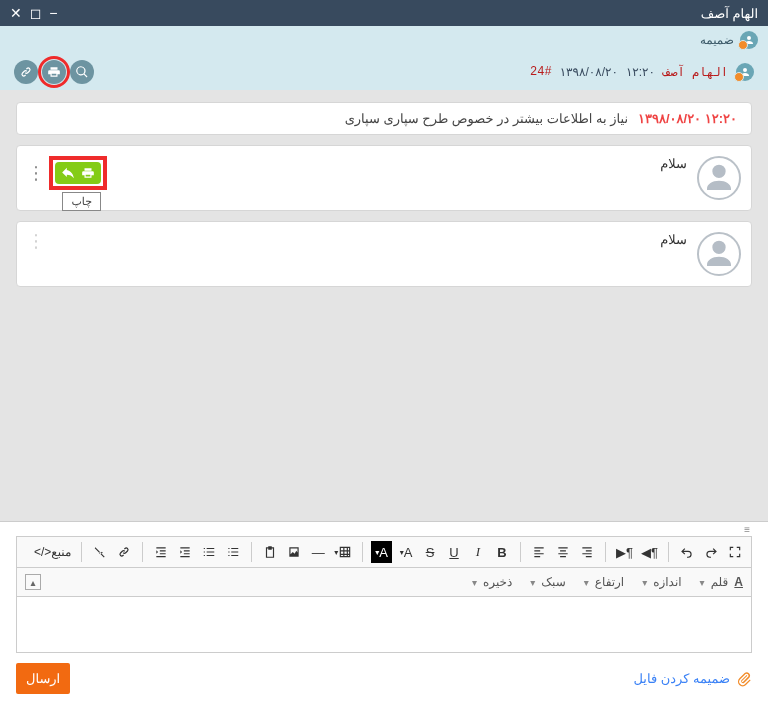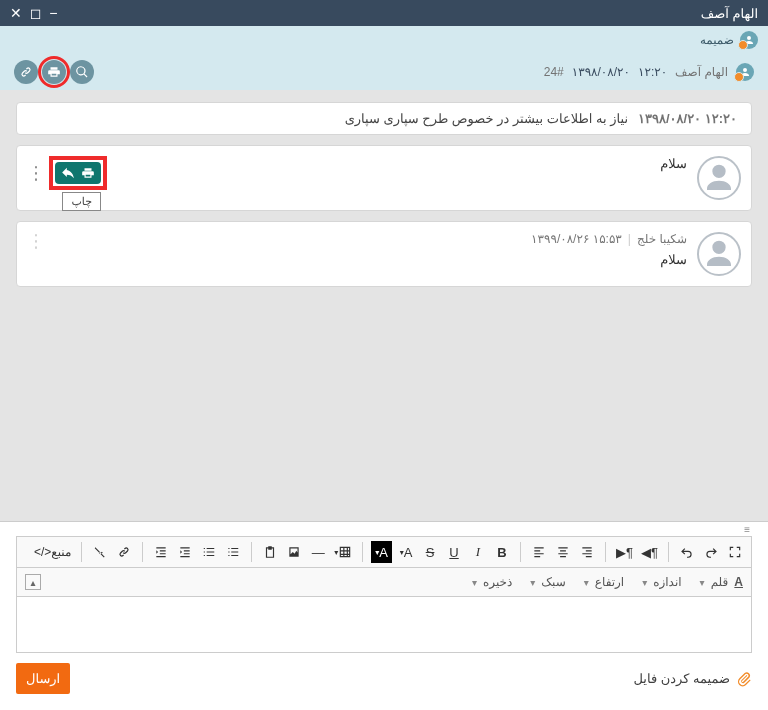--- a/index.html
+++ b/index.html
@@ -15,43 +15,43 @@
   
   .rolebar { background: #d4e9ef; height: 28px; display: flex; align-items: center; padding: 0 10px; font-size: 12px; color: #3c5a69; }
   .role-icon { width: 18px; height: 18px; background: #6aa6b5; border-radius: 50%; position: relative; margin-left: 6px; display:inline-flex; align-items:center; justify-content:center;}
   .role-icon svg { width:12px; height:12px; fill:#fff;}
   .role-icon::after { content:""; position:absolute; width:8px; height:8px; background:#f28c2a; border-radius:50%; bottom:-1px; left:-2px; border:1px solid #d4e9ef;}
 
   
   .actionbar { background: #d4e9ef; height: 36px; display: flex; align-items: center; padding: 0 14px; font-size: 12px; color:#384a5e; }
   .actionbar .right { display:flex; align-items:center; gap:8px;}
   .actionbar .right .role-icon { margin-left:0; }
-  .actionbar .author-link { color:#737373; }
+  .actionbar .author-link { color:#b91c1c;font-family:Liberation Mono, monospace; }
   .actionbar .spacer { flex:1; }
   .actionbar .btns { display:flex; gap:0; direction:ltr; }
   .round-btn { width:24px; height:24px; border-radius:50%; background:#6d94a1; color:#fff; display:flex; align-items:center; justify-content:center; margin-right:4px; cursor:pointer;}
   .round-btn svg { width:14px; height:14px; fill:#fff; }
   .highlight-red { outline: 3px solid #ef2b2b; outline-offset: 1px; }
 
   
   .workspace { flex:1; background:#e4e4e4; padding: 12px 16px; overflow:auto; display:flex; flex-direction:column; }
   .subject { background:#fff; border:1px solid #d6d6d6; border-radius:4px; padding:8px 14px; font-size:13px; color:#444; margin-bottom:10px; display:flex; gap:10px;}
-  .subject .ts { color:#737373; font-weight:bold; }
+  .subject .ts { color:#ef4444; font-weight:bold; }
 
   .msg { background:#fff; border:1px solid #d6d6d6; border-radius:4px; padding:10px 10px; margin-bottom:10px; display:flex; align-items:flex-start;}
   .avatar { width:44px; height:44px; border-radius:50%; border:2px solid #bac1c8; display:flex; align-items:center; justify-content:center; margin-left:10px; flex-shrink:0;}
   .avatar svg { width:32px; height:32px; fill:#b5bdc6; }
   .msg-body { flex:1; }
   .msg-body .meta { font-size:12px; color:#777; margin-bottom:6px; }
   .msg-body .meta .sep { margin: 0 6px; color:#ccc;}
   .msg-body .text { font-size:13px; color:#333; }
   .msg-actions { display:flex; align-items:center; gap:4px; direction:ltr;}
   .dots { width:18px; cursor:pointer; color:#888; font-size:18px; line-height:1; text-align:center;}
   .dots.light { color: #d0d0d0; }
-  .reply-group { background:#0f766e; border-radius:4px; display:flex; align-items:center; padding:4px 6px; gap:6px; position:relative;font-family:Liberation Serif, serif;}
+  .reply-group { background:#84cc16; border-radius:4px; display:flex; align-items:center; padding:4px 6px; gap:6px; position:relative;font-family:Liberation Serif, serif;}
   .reply-group svg { width:14px; height:14px; fill:#fff;}
   .tooltip { position:absolute; top:30px; right:0; background:#fff; border:1px solid #888; padding:2px 8px; font-size:11px; color:#444; white-space:nowrap; }
 
   .big-red-box { border: 4px solid #ef2b2b; padding:2px; display:inline-block;}
 
   
   .editor-wrap { background:#fff; border-top:1px solid #ccc; padding:0; }
   .editor-expand { height:14px; display:flex; justify-content:flex-end; direction:ltr; padding:2px 18px 0; }
   .editor-expand span { font-size:10px; color:#888; cursor:pointer;}
   .toolbar { display:flex; flex-wrap:nowrap; align-items:center; border:1px solid #ccc; margin:0 16px; padding:4px 6px; direction:rtl; background:#f9f9f9; font-size:13px; gap:4px;}
@@ -66,21 +66,21 @@
   .toolbar2 { display:flex; align-items:center; border:1px solid #ccc; border-top:none; margin:0 16px; padding:6px 8px; direction:rtl; background:#f9f9f9; font-size:12px; gap:18px;}
   .toolbar2 .grp { display:flex; align-items:center; gap:6px; color:#555;}
   .toolbar2 .dd { color:#888; font-size:10px;}
   .toolbar2 .aa-icon { font-weight:bold; text-decoration: underline;}
   .toolbar2 .spacer { flex:1; }
   .toolbar2 .collapse { width:16px; height:16px; border:1px solid #aaa; display:flex; align-items:center; justify-content:center; color:#666; font-size:10px; cursor:pointer;}
   .editor-body { margin:0 16px; border:1px solid #ccc; border-top:none; height:56px; background:#fff;}
 
   
   .footer { background:#fff; padding:10px 16px 16px; display:flex; align-items:center; }
-  .attach { display:flex; align-items:center; gap:6px; color:#404040; font-size:13px; cursor:pointer;}
+  .attach { display:flex; align-items:center; gap:6px; color:#3b82f6; font-size:13px; cursor:pointer;}
   .attach svg { width:16px; height:16px; fill:#f28c2a;}
   .footer .spacer { flex:1;}
   .send-btn { background:#f26a11; color:#fff; border:none; padding:8px 10px; font-size:13px; cursor:pointer; border-radius:2px;}
 </style>
 </head>
 <body>
 
 <div class="titlebar">
   <span>الهام آصف</span>
   <span class="gap"></span>
@@ -164,23 +164,20 @@
     </div>
   </div>
 
   <div class="msg">
     <div class="avatar">
       <svg viewBox="0 0 24 24">
           <path d="M12 12a5 5 0 100-10 5 5 0 000 10zm0 2c-5 0-9 2.5-9 6v1h18v-1c0-3.5-4-6-9-6z"></path>
         </svg>
     </div>
     <div class="msg-body">
-      <div class="meta">
-        <span>شکیبا خلج</span><span class="sep">|</span><span>۱۵:۵۳</span> <span>۱۳۹۹/۰۸/۲۶</span>
-      </div>
       <div class="text">سلام</div>
     </div>
     <div class="msg-actions">
       <span class="dots light">⋮</span>
     </div>
   </div>
 
 </div>
 
 <div class="editor-wrap">

